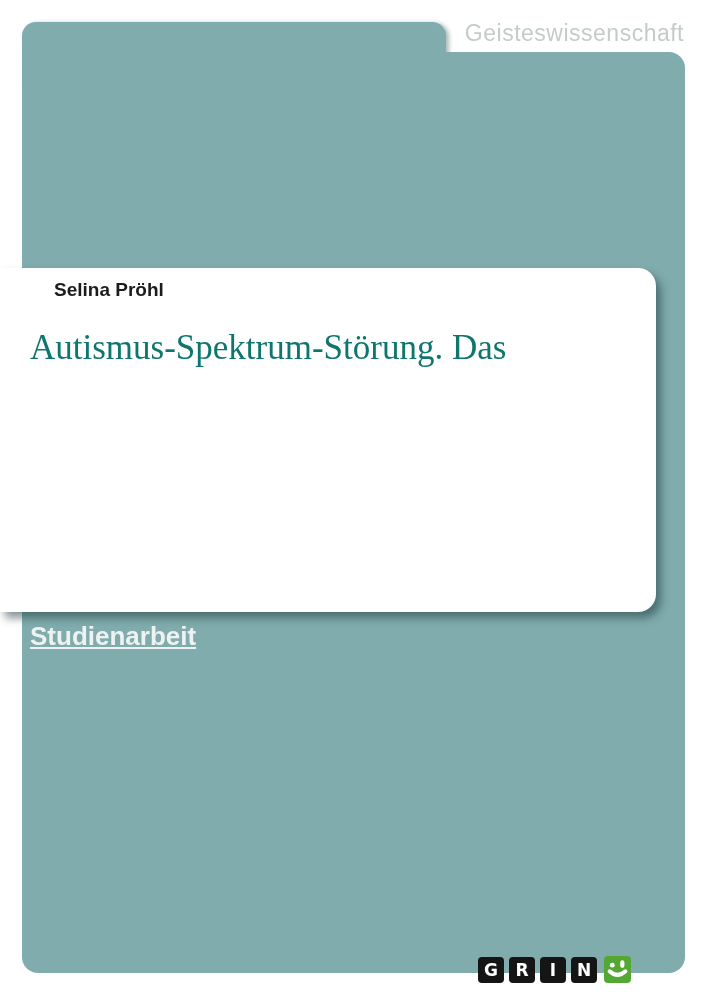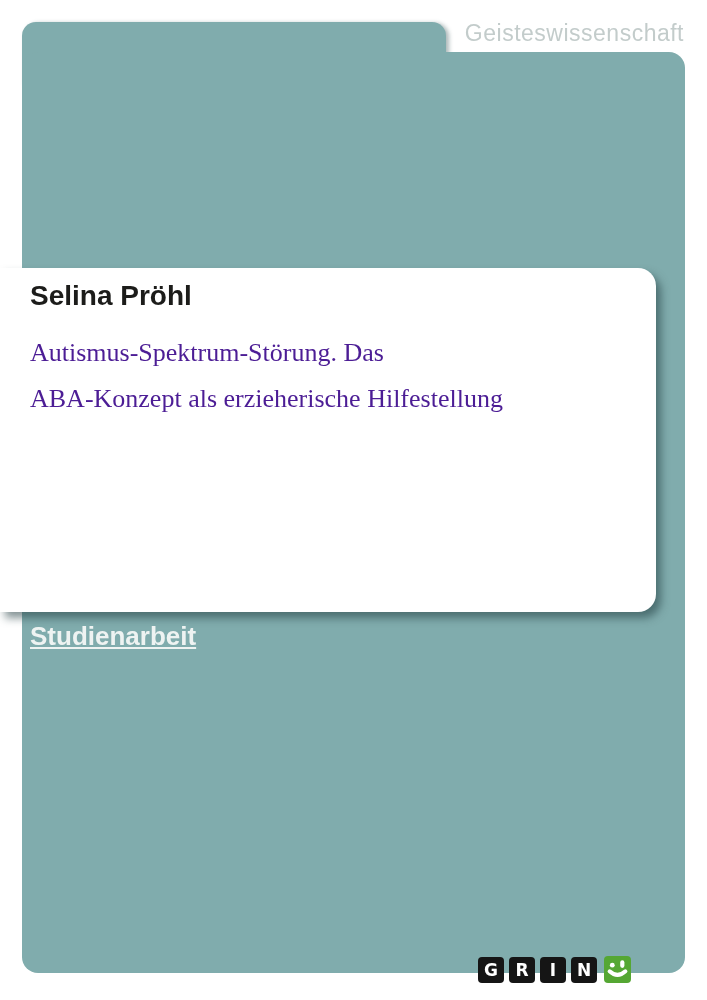--- a/index.html
+++ b/index.html
@@ -47,31 +47,32 @@
     left: 0;
     top: 268px;
     width: 656px;
     height: 344px;
     background: #ffffff;
     border-radius: 0 18px 18px 0;
     box-shadow: 5px 6px 9px rgba(33, 61, 63, 0.55);
     padding: 11px 24px 0 30px;
   }
   .author-name {
-    font-size: 28px;
+    font-size: 19px;
     font-weight: bold;
     color: #1c1c1a;
     line-height: 1.2;
+    margin-left: 24px;
   }
   .book-title {
-    margin-top: 17px;
+    margin-top: 23px;
     font-family: "Liberation Serif", serif;
-    font-size: 26px;
+    font-size: 35px;
     line-height: 46px;
-    color: #4c1d95;
+    color: #0f766e;
   }
   .doc-type-label {
     position: absolute;
     left: 30px;
     top: 621px;
     font-size: 26px;
     font-weight: bold;
     color: #eef3f2;
     text-decoration: underline;
   }
@@ -114,21 +115,20 @@
 
   <div class="category-tab"></div>
   <div class="cover-bg"></div>
 
   <div class="category-label">Geisteswissenschaft</div>
 
   <div class="title-card">
     <div class="author-name">Selina Pröhl</div>
     <div class="book-title">
       <div>Autismus-Spektrum-Störung. Das</div>
-      <div>ABA-Konzept als erzieherische Hilfestellung</div>
     </div>
   </div>
 
   <div class="doc-type-label">Studienarbeit</div>
 
   <div class="grin-logo">
     <div class="logo-letter-box">G</div>
     <div class="logo-letter-box">R</div>
     <div class="logo-letter-box">I</div>
     <div class="logo-letter-box">N</div>

